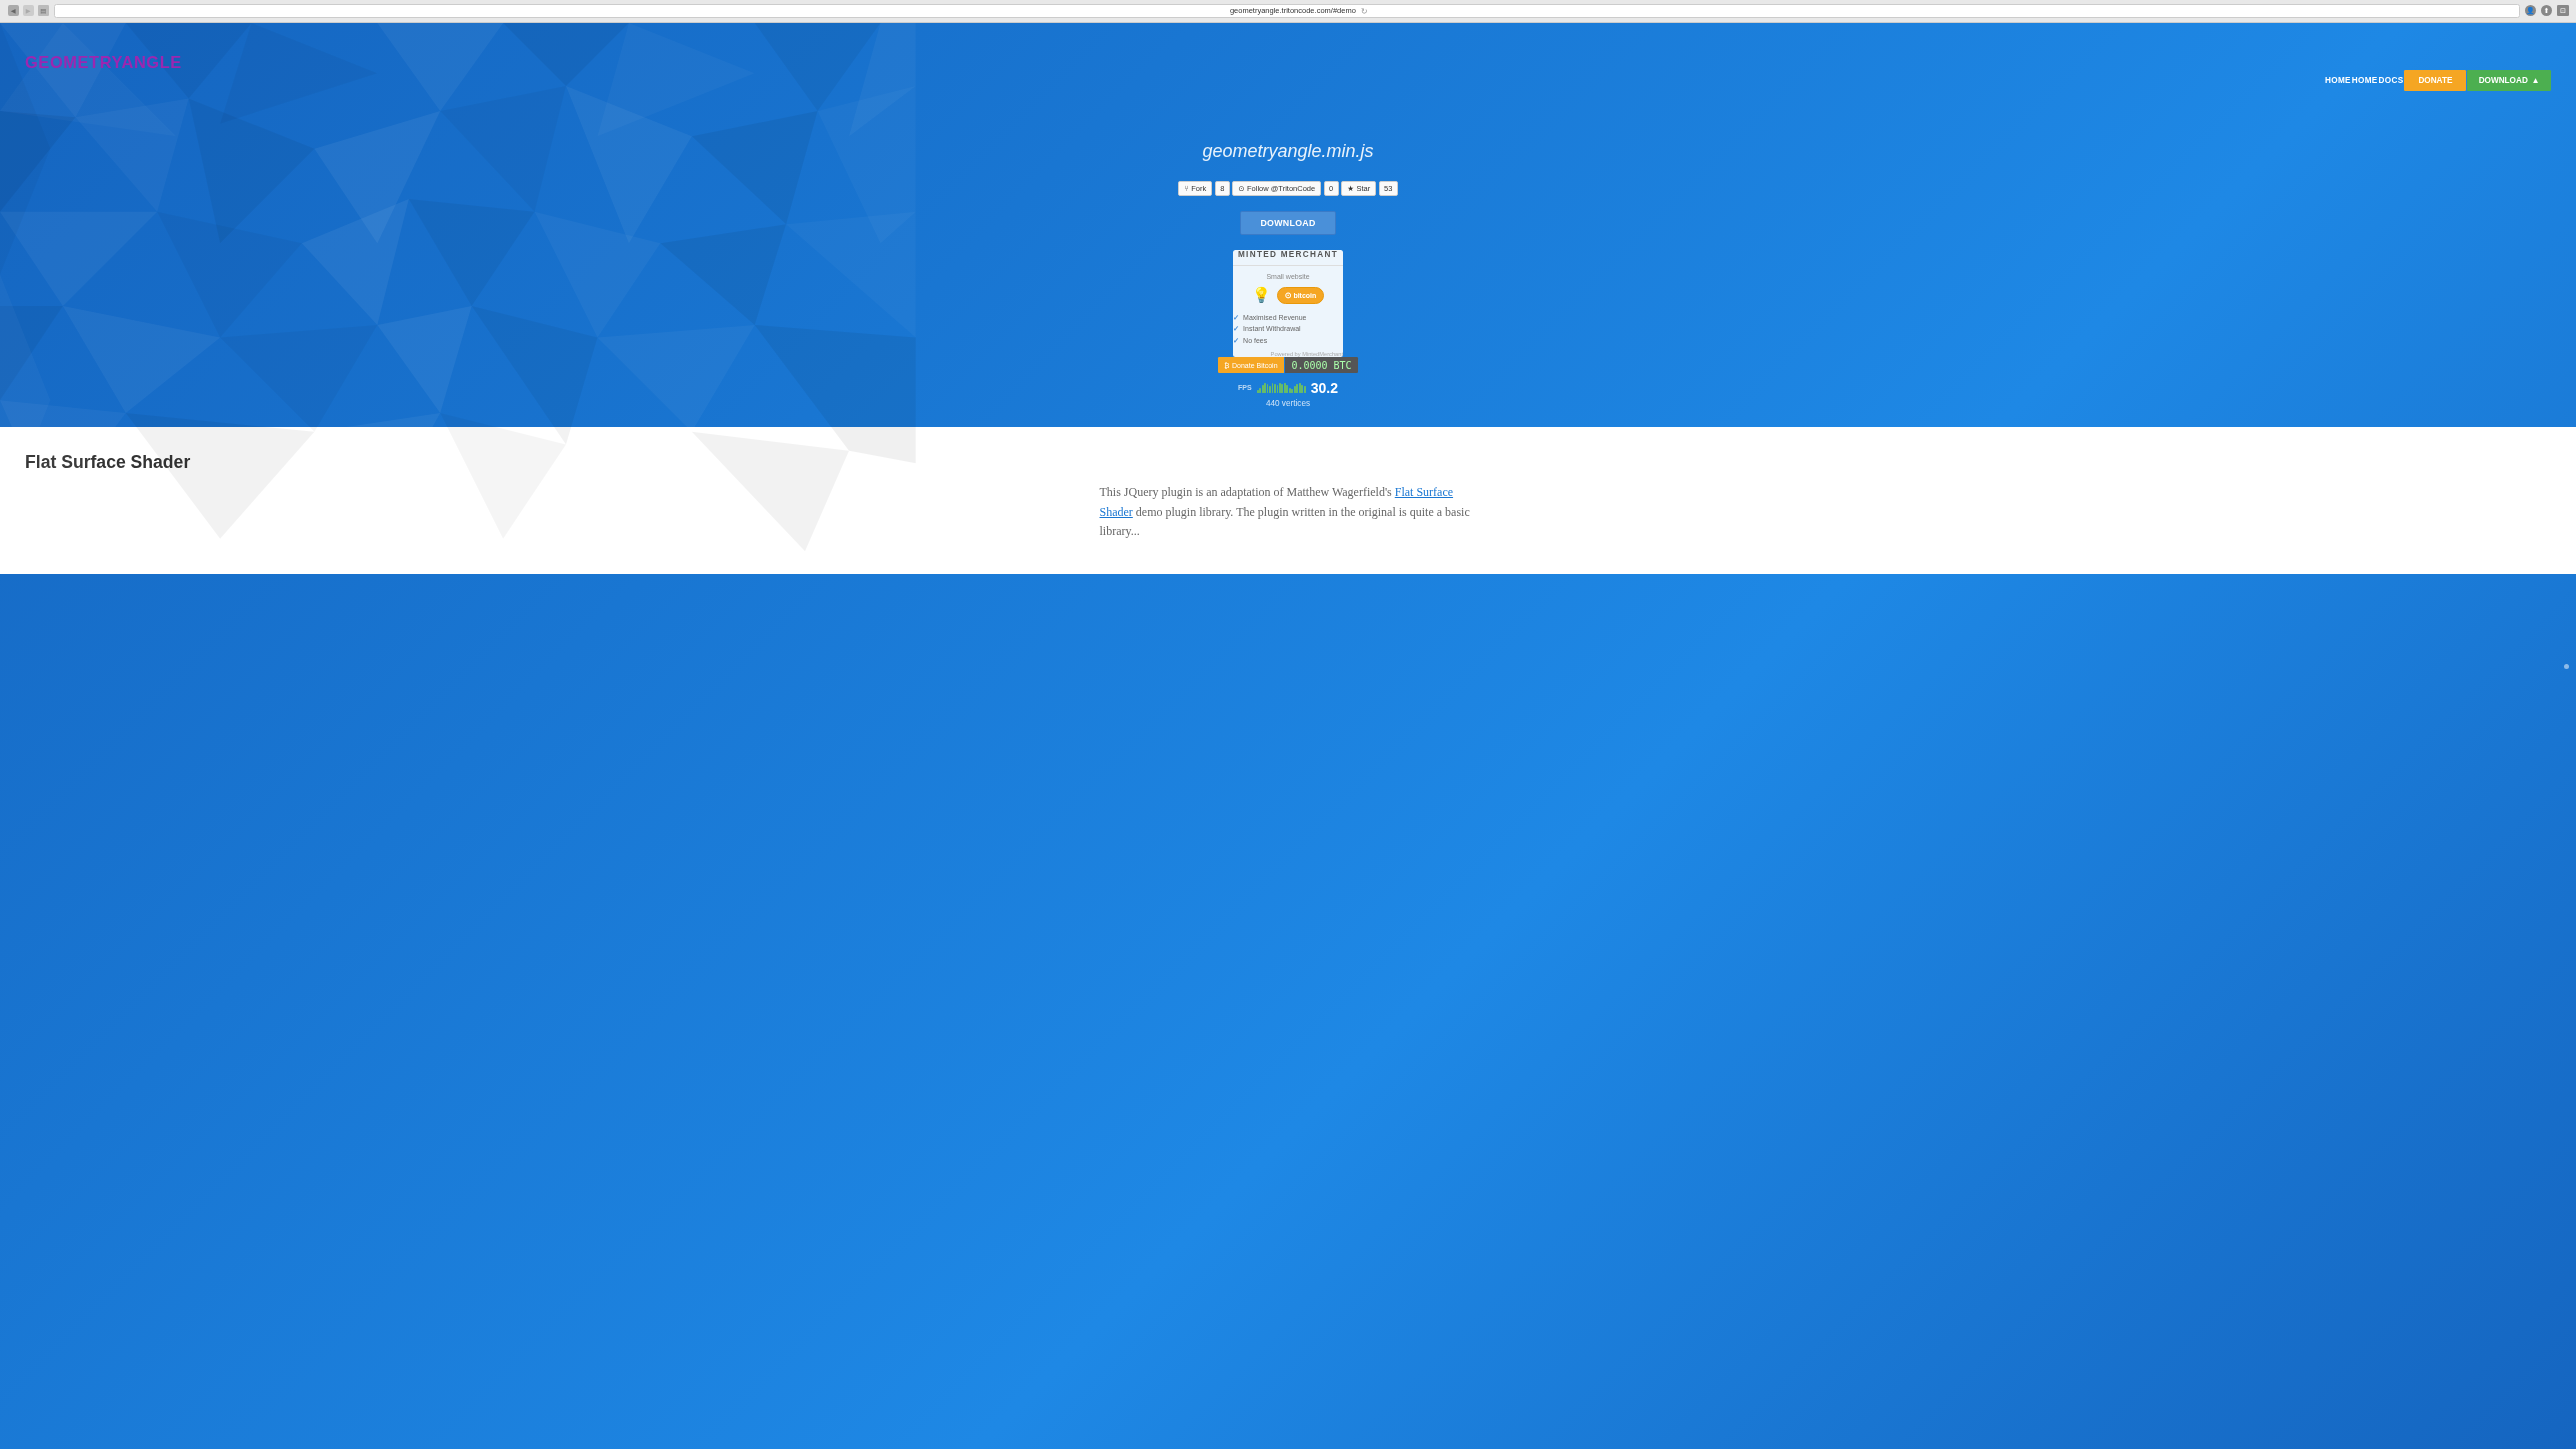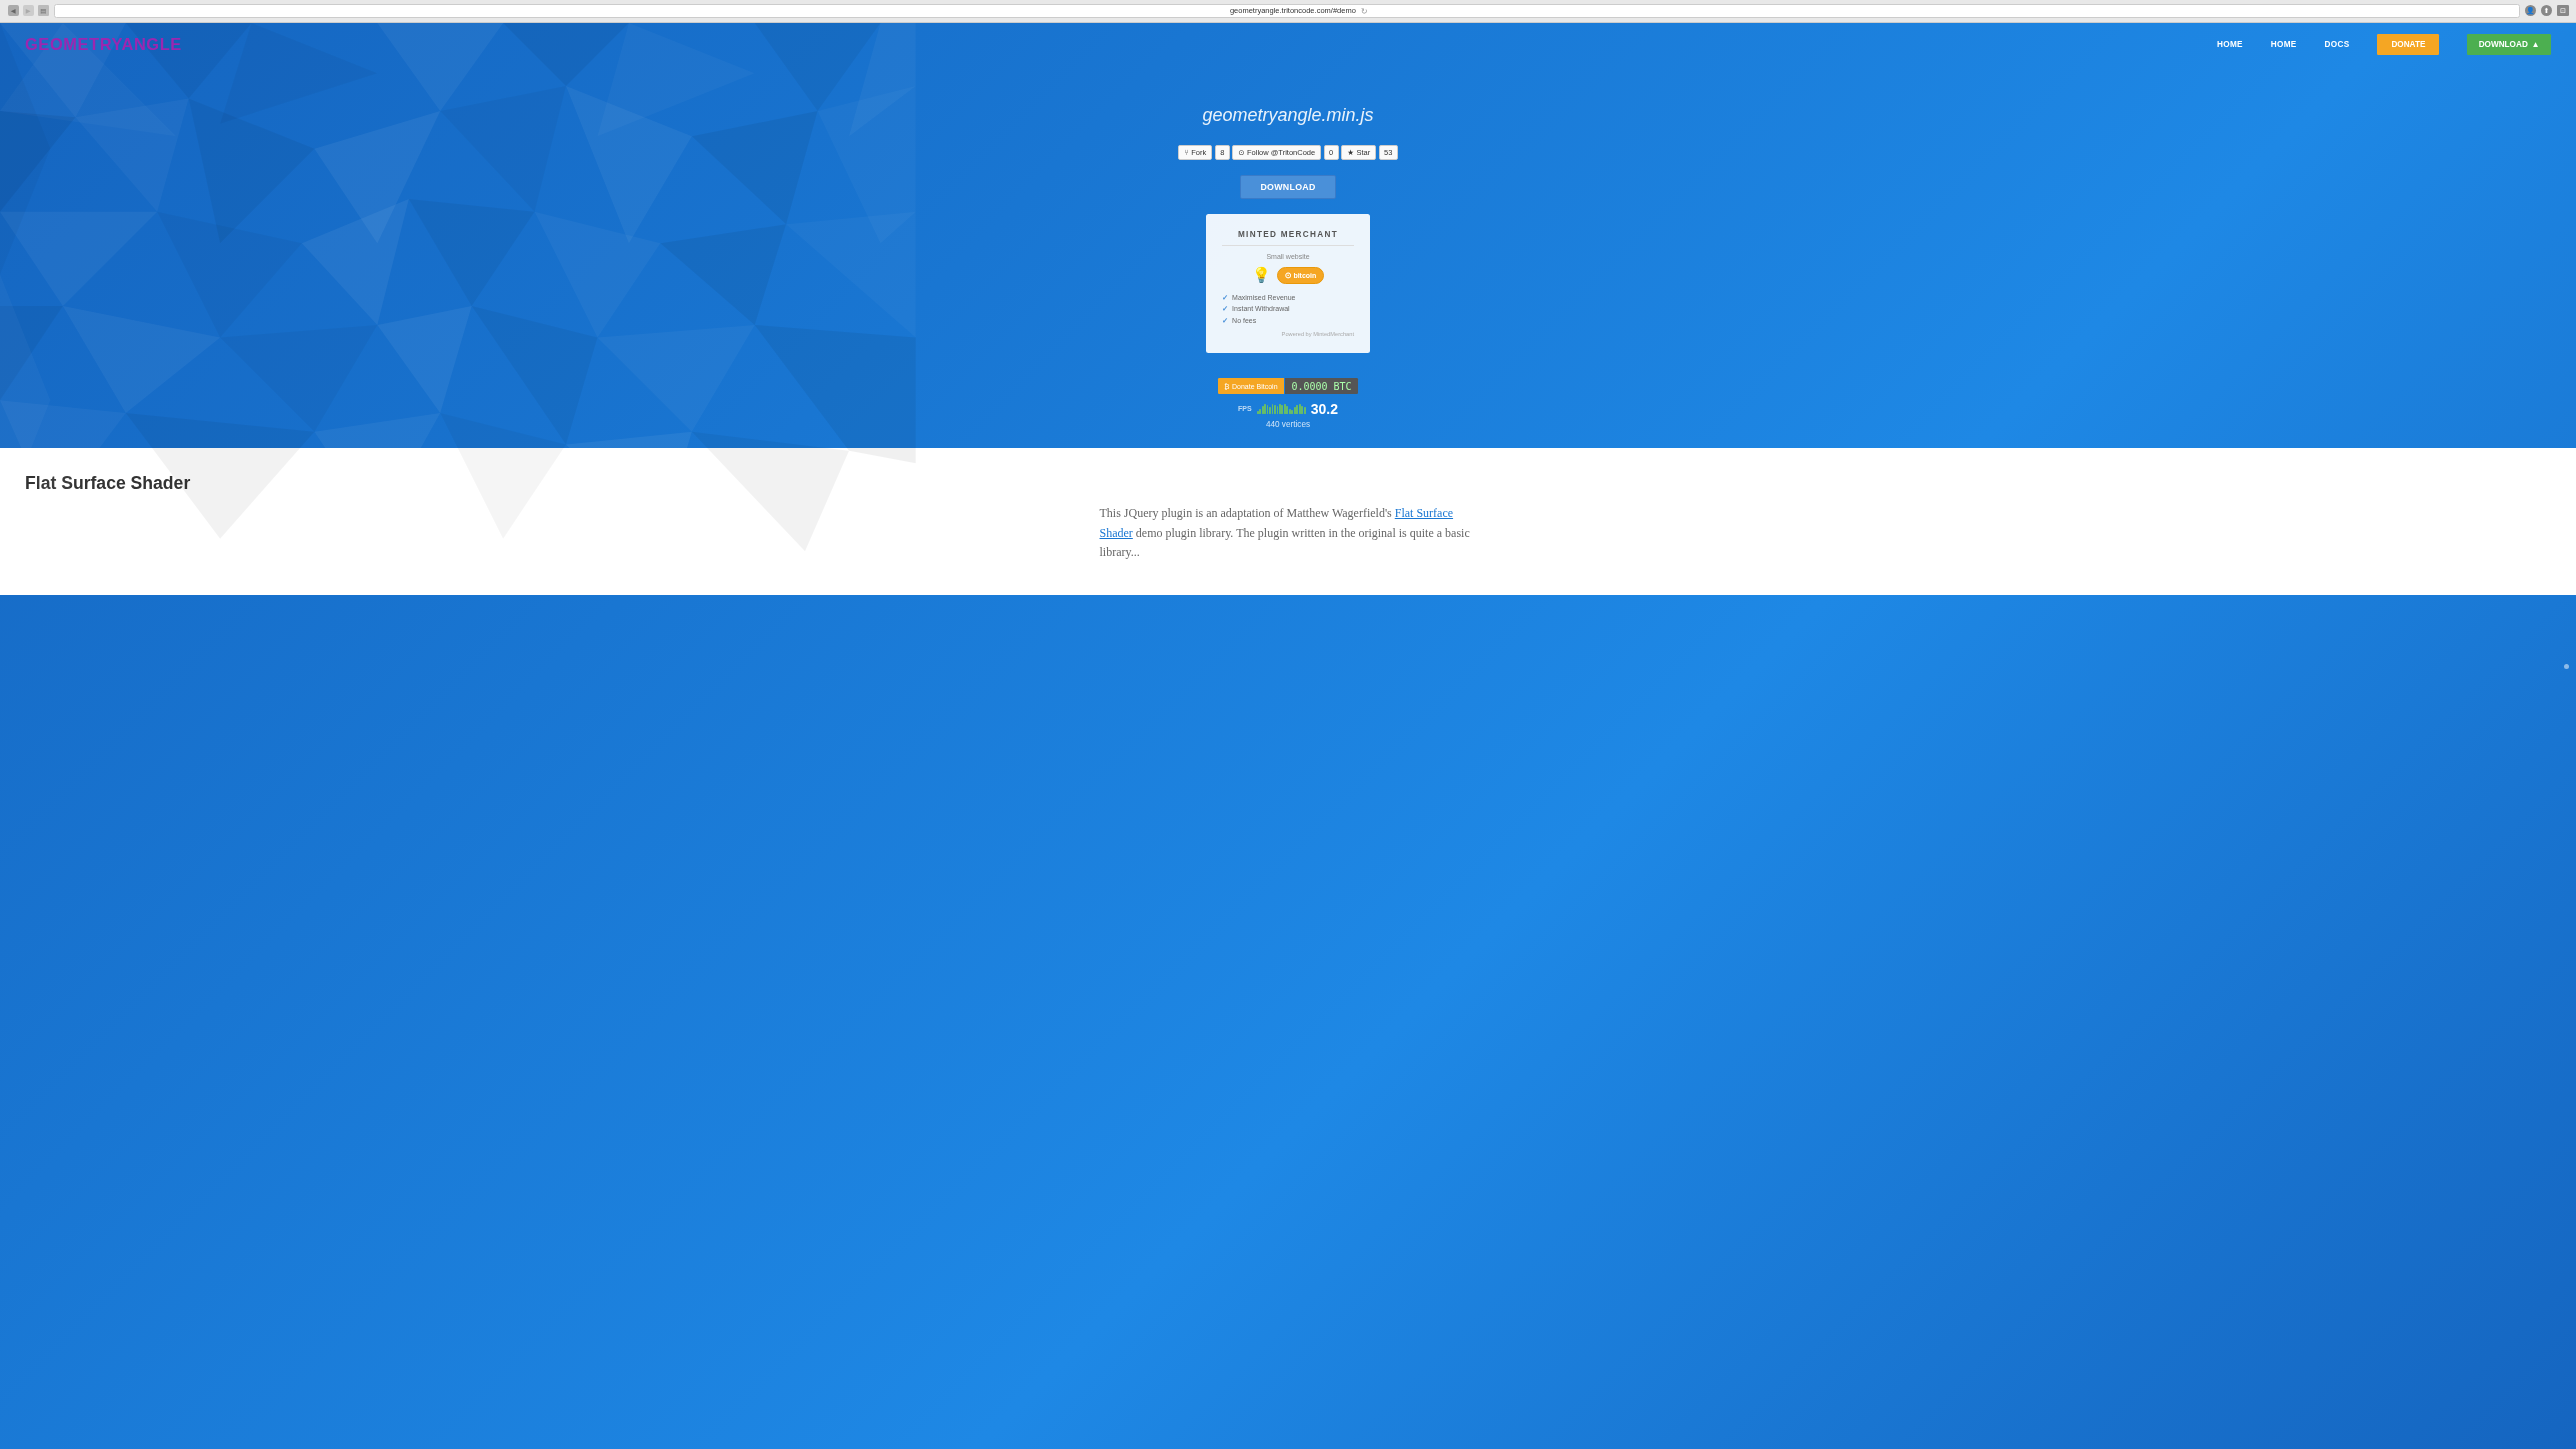--- a/index.html
+++ b/index.html
@@ -74,21 +74,22 @@
     }
     .logo {
       font-size: 16.4px;
       font-weight: 900;
       color: #9c27b0;
       letter-spacing: 0.6px;
     }
     .nav-links {
       display: flex;
       align-items: center;
-      gap: 28px;
+      gap: 1px;
+      margin-top: 36px;
     }
     .nav-link {
       color: white;
       text-decoration: none;
       font-size: 8.2px;
       font-weight: 600;
       letter-spacing: 0.3px;
     }
     .btn-donate {
       background: #f5a623;
@@ -167,24 +168,23 @@
       cursor: pointer;
       border-radius: 1.9px;
       letter-spacing: 0.3px;
       margin-bottom: 15px;
     }
 
     
     .merchant-card {
       background: rgba(255,255,255,0.92);
       border-radius: 2.5px;
-      width: 164px;
-      padding: 16px;
+      width: 110px;
+      padding: 0;
       text-align: center;
-      margin-bottom: 25px;
     }
     .merchant-title {
       font-size: 8.2px;
       font-weight: 700;
       letter-spacing: 1.3px;
       color: #555;
       border-bottom: 0.6px solid #ddd;
       padding-bottom: 6.3px;
       margin-bottom: 6.3px;
     }

